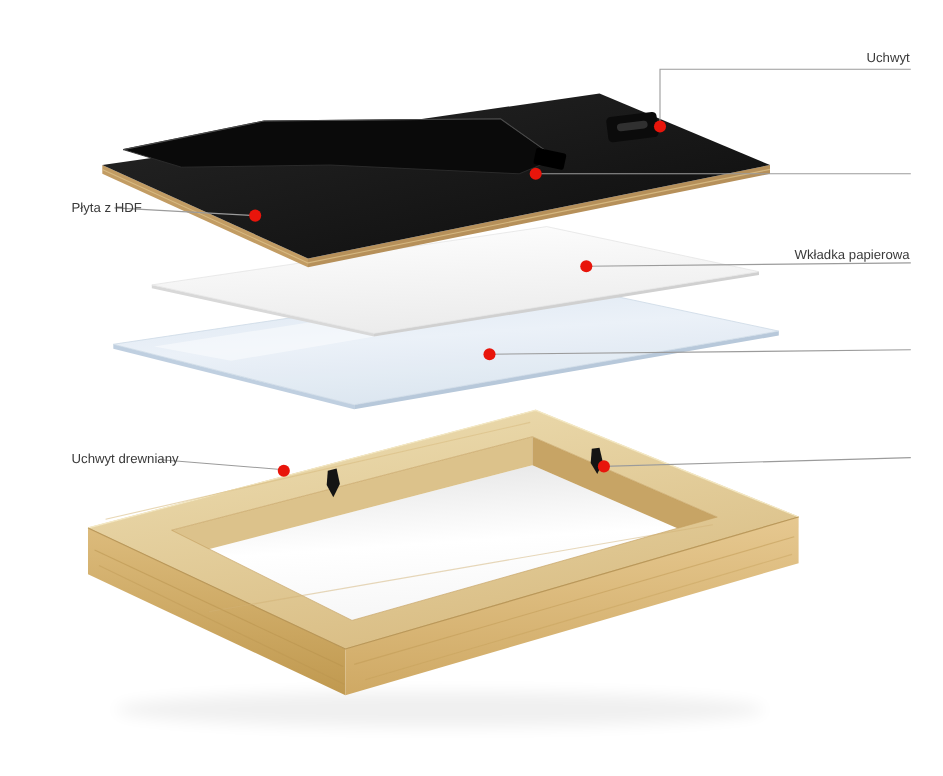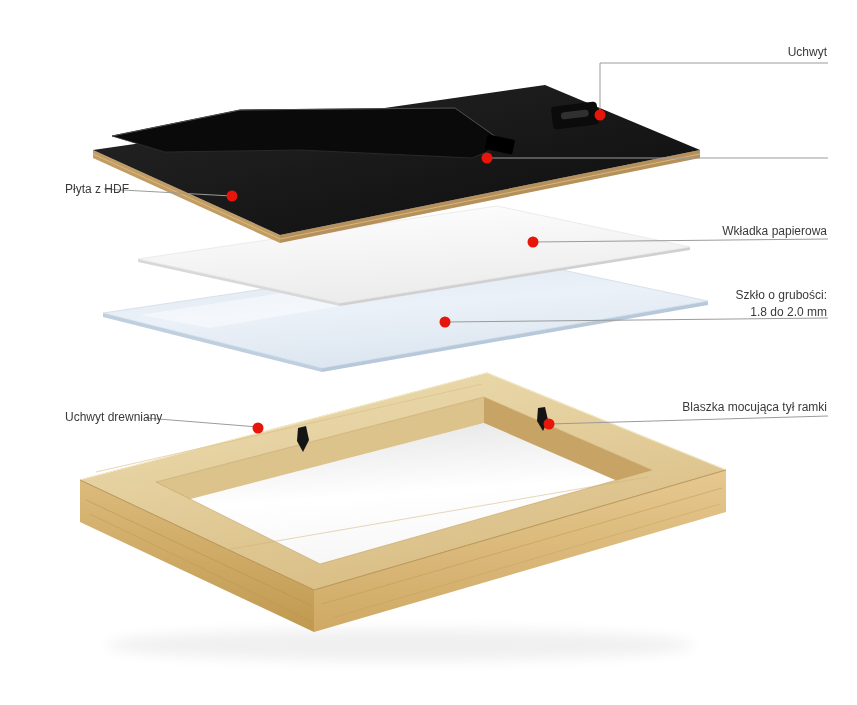--- a/index.html
+++ b/index.html
@@ -129,22 +129,17 @@
   </g>
 </svg>
 
 <div class="callout right" style="top:44px">Uchwyt</div>
 
 
 <div class="callout left" style="top:181px">Płyta z HDF</div>
 
 <div class="callout right" style="top:223px">Wkładka papierowa</div>
 
-<div class="callout right" style="top:287px">
-  <div>Szkło o grubości:</div>
-  <div>1.8 do 2.0 mm</div>
-</div>
 
 <div class="callout left" style="top:409px">Uchwyt drewniany</div>
 
-<div class="callout right" style="top:399px">Blaszka mocująca tył ramki</div>
 
 </div>
 
 </body></html>

